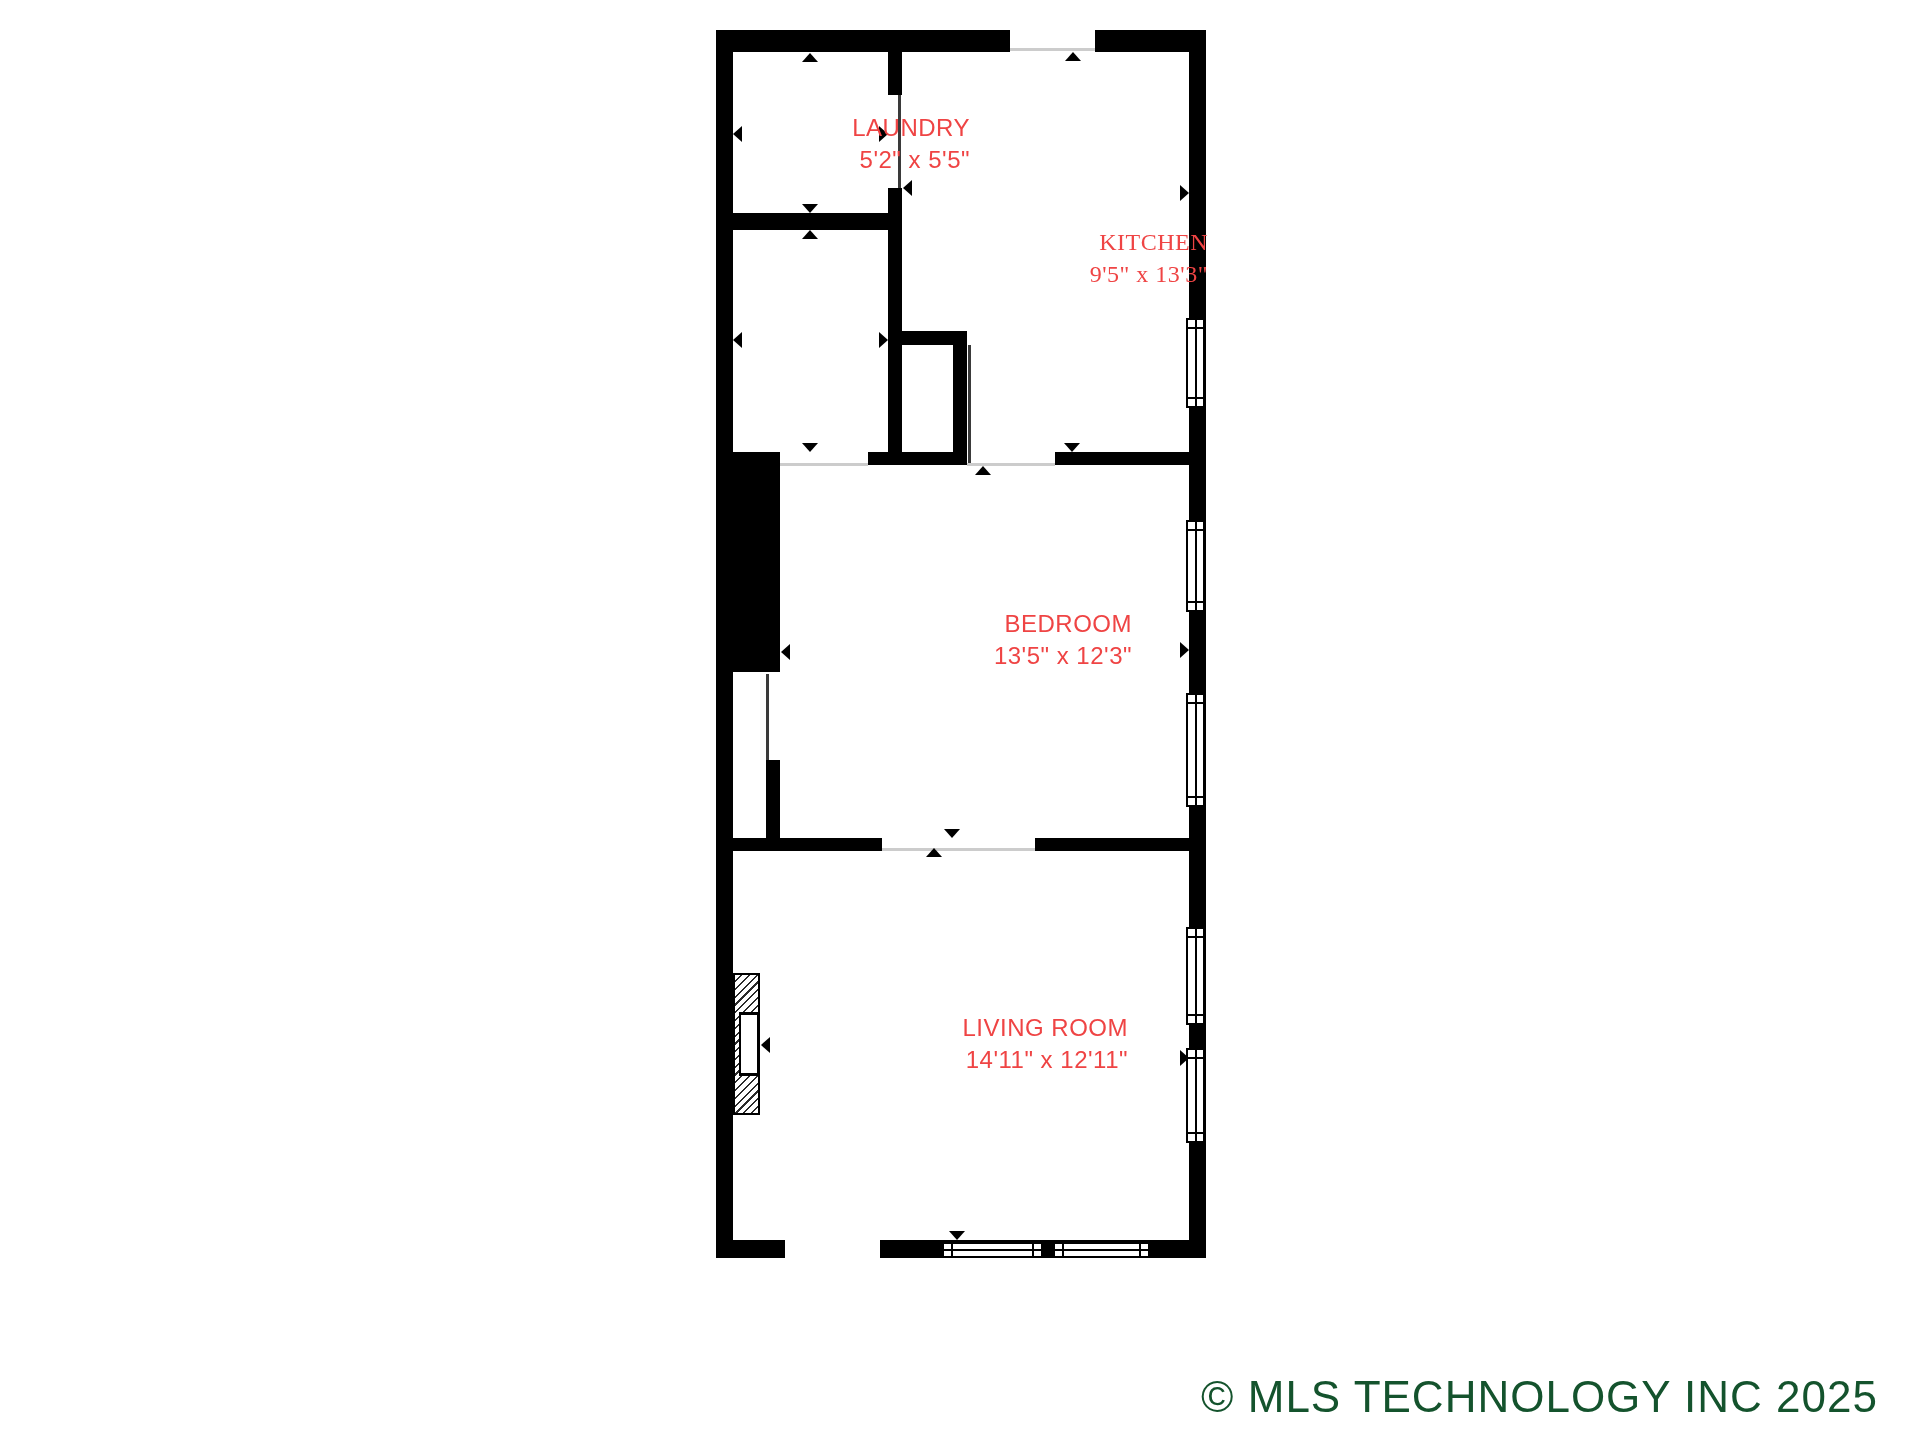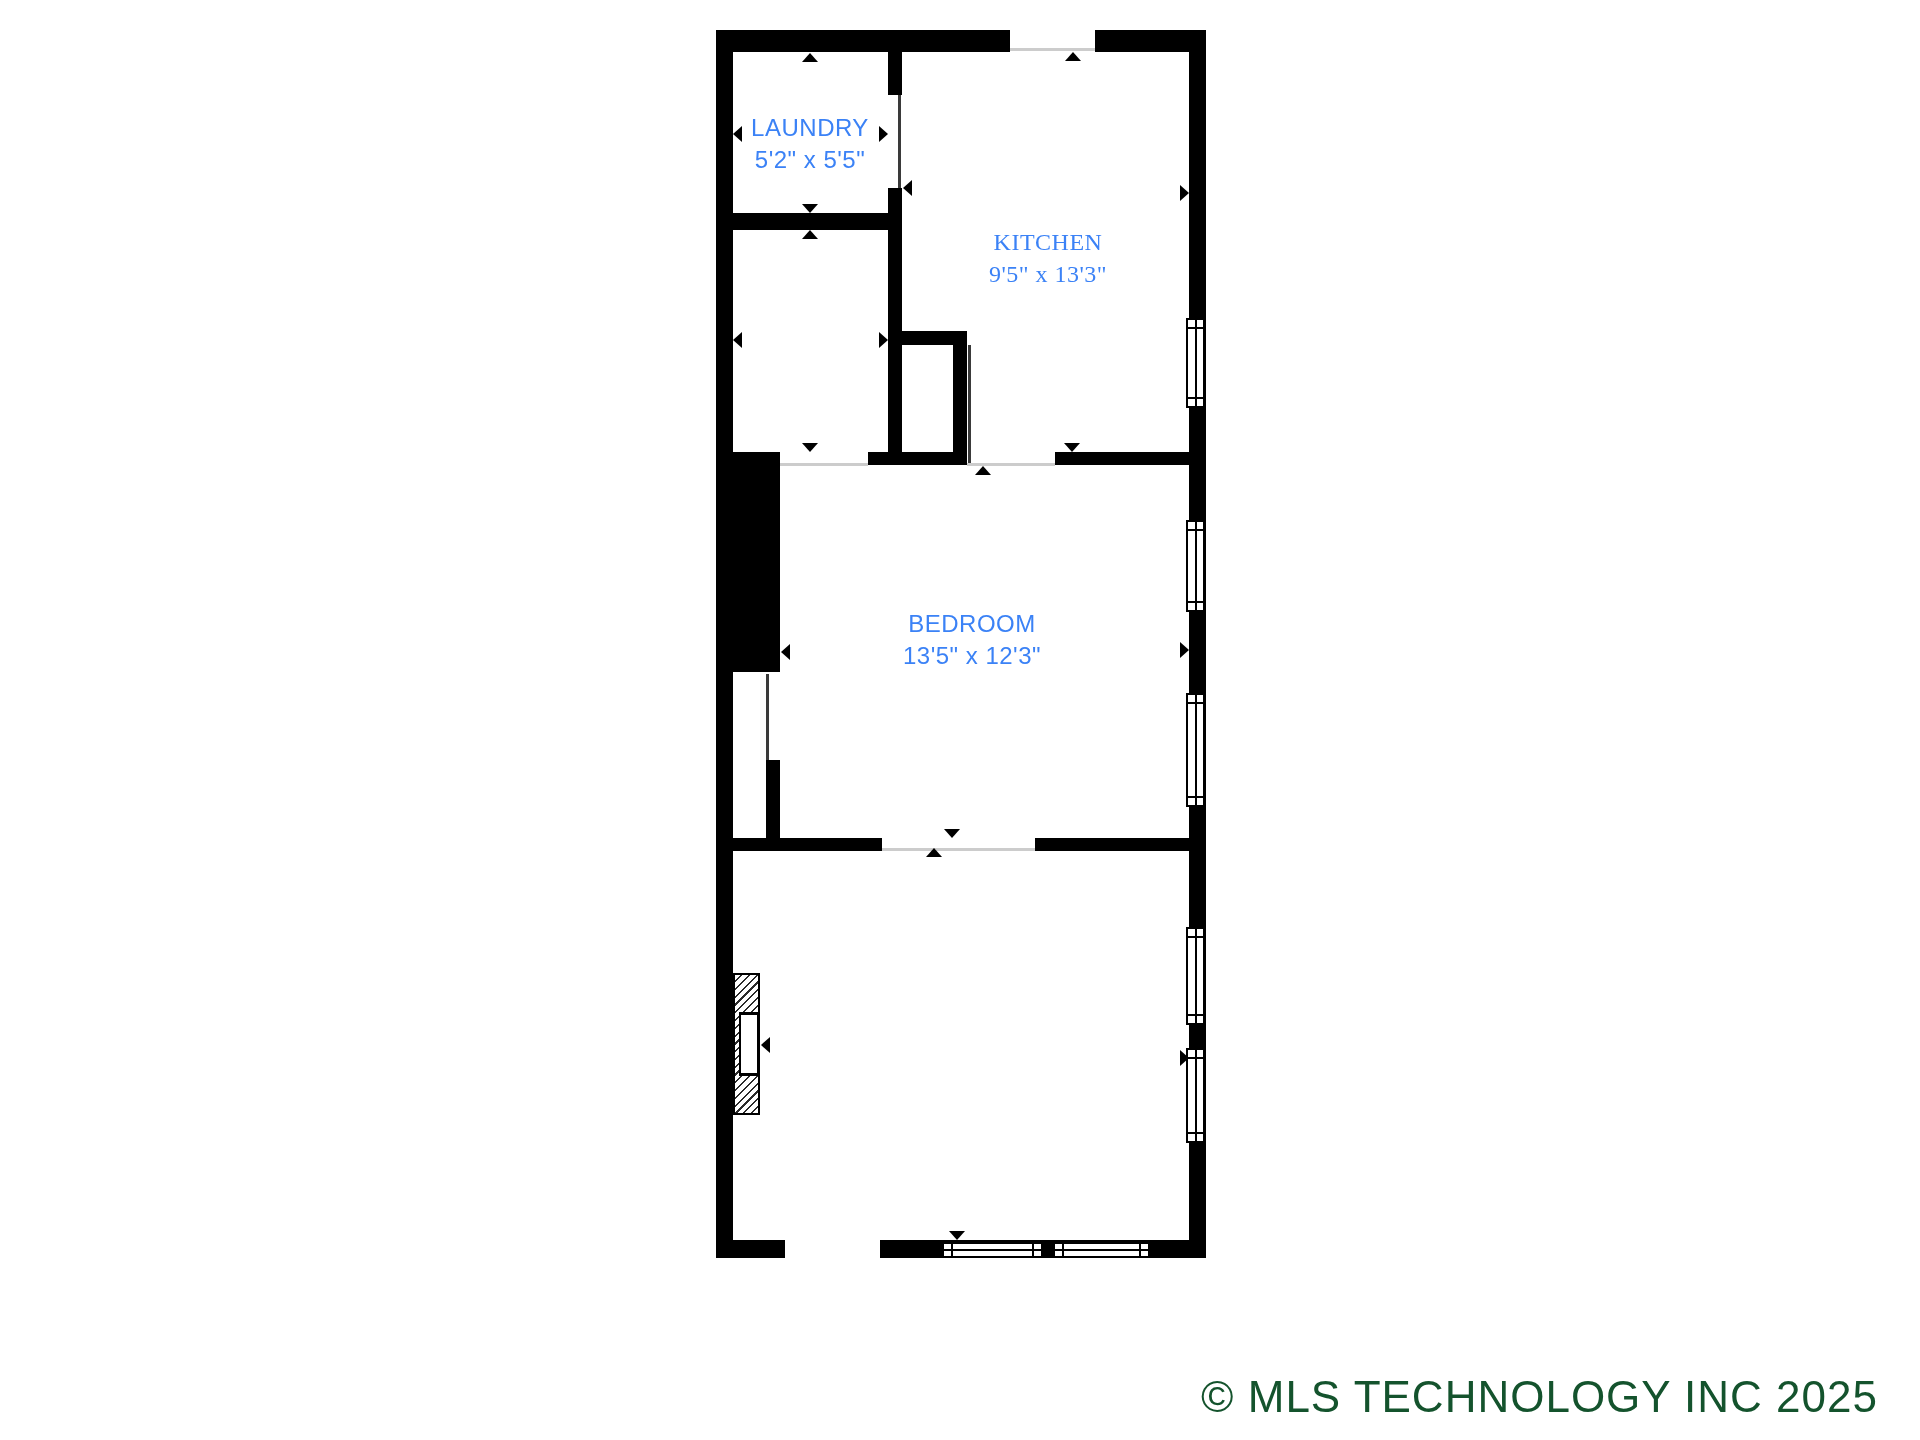--- a/index.html
+++ b/index.html
@@ -6,21 +6,21 @@
   body{width:1920px;height:1440px;position:relative;overflow:hidden;
        font-family:"Liberation Sans", sans-serif;}
   .abs{position:absolute;}
   
   .w{position:absolute;background:#000;}
   
   .tl{position:absolute;background:#cccccc;}
   
   .dl{position:absolute;background:#3a3a3a;}
   
-  .room-label{position:absolute;width:320px;text-align:center;color:#3b82f6;
+  .room-label{position:absolute;width:320px;text-align:right;color:#ef4444;
               font-size:24px;line-height:32px;letter-spacing:.5px;}
   
   .win{position:absolute;background:#fff;border:2px solid #000;box-sizing:border-box;}
   .win .mid-v{position:absolute;top:0;bottom:0;left:50%;width:2px;margin-left:-1px;background:#000;}
   .win .mid-h{position:absolute;left:0;right:0;top:50%;height:2px;margin-top:-1px;background:#000;}
   .win .cap-t{position:absolute;left:0;right:0;top:7px;height:2px;background:#000;}
   .win .cap-b{position:absolute;left:0;right:0;bottom:7px;height:2px;background:#000;}
   .win .cap-l{position:absolute;top:0;bottom:0;left:7px;width:2px;background:#000;}
   .win .cap-r{position:absolute;top:0;bottom:0;right:7px;width:2px;background:#000;}
   
@@ -145,16 +145,20 @@
     <div>5'2" x 5'5"</div>
   </div>
   <div class="room-label" style="left:888px;top:226px;font-family:Liberation Serif, serif;">
     <div>KITCHEN</div>
     <div>9'5" x 13'3"</div>
   </div>
   <div class="room-label" style="left:812px;top:608px;">
     <div>BEDROOM</div>
     <div>13'5" x 12'3"</div>
   </div>
+  <div class="room-label" style="left:808px;top:1012px;">
+    <div>LIVING ROOM</div>
+    <div>14'11" x 12'11"</div>
+  </div>
 
   <div class="watermark">© MLS TECHNOLOGY INC 2025</div>
 
 </div>
 
 </body></html>

